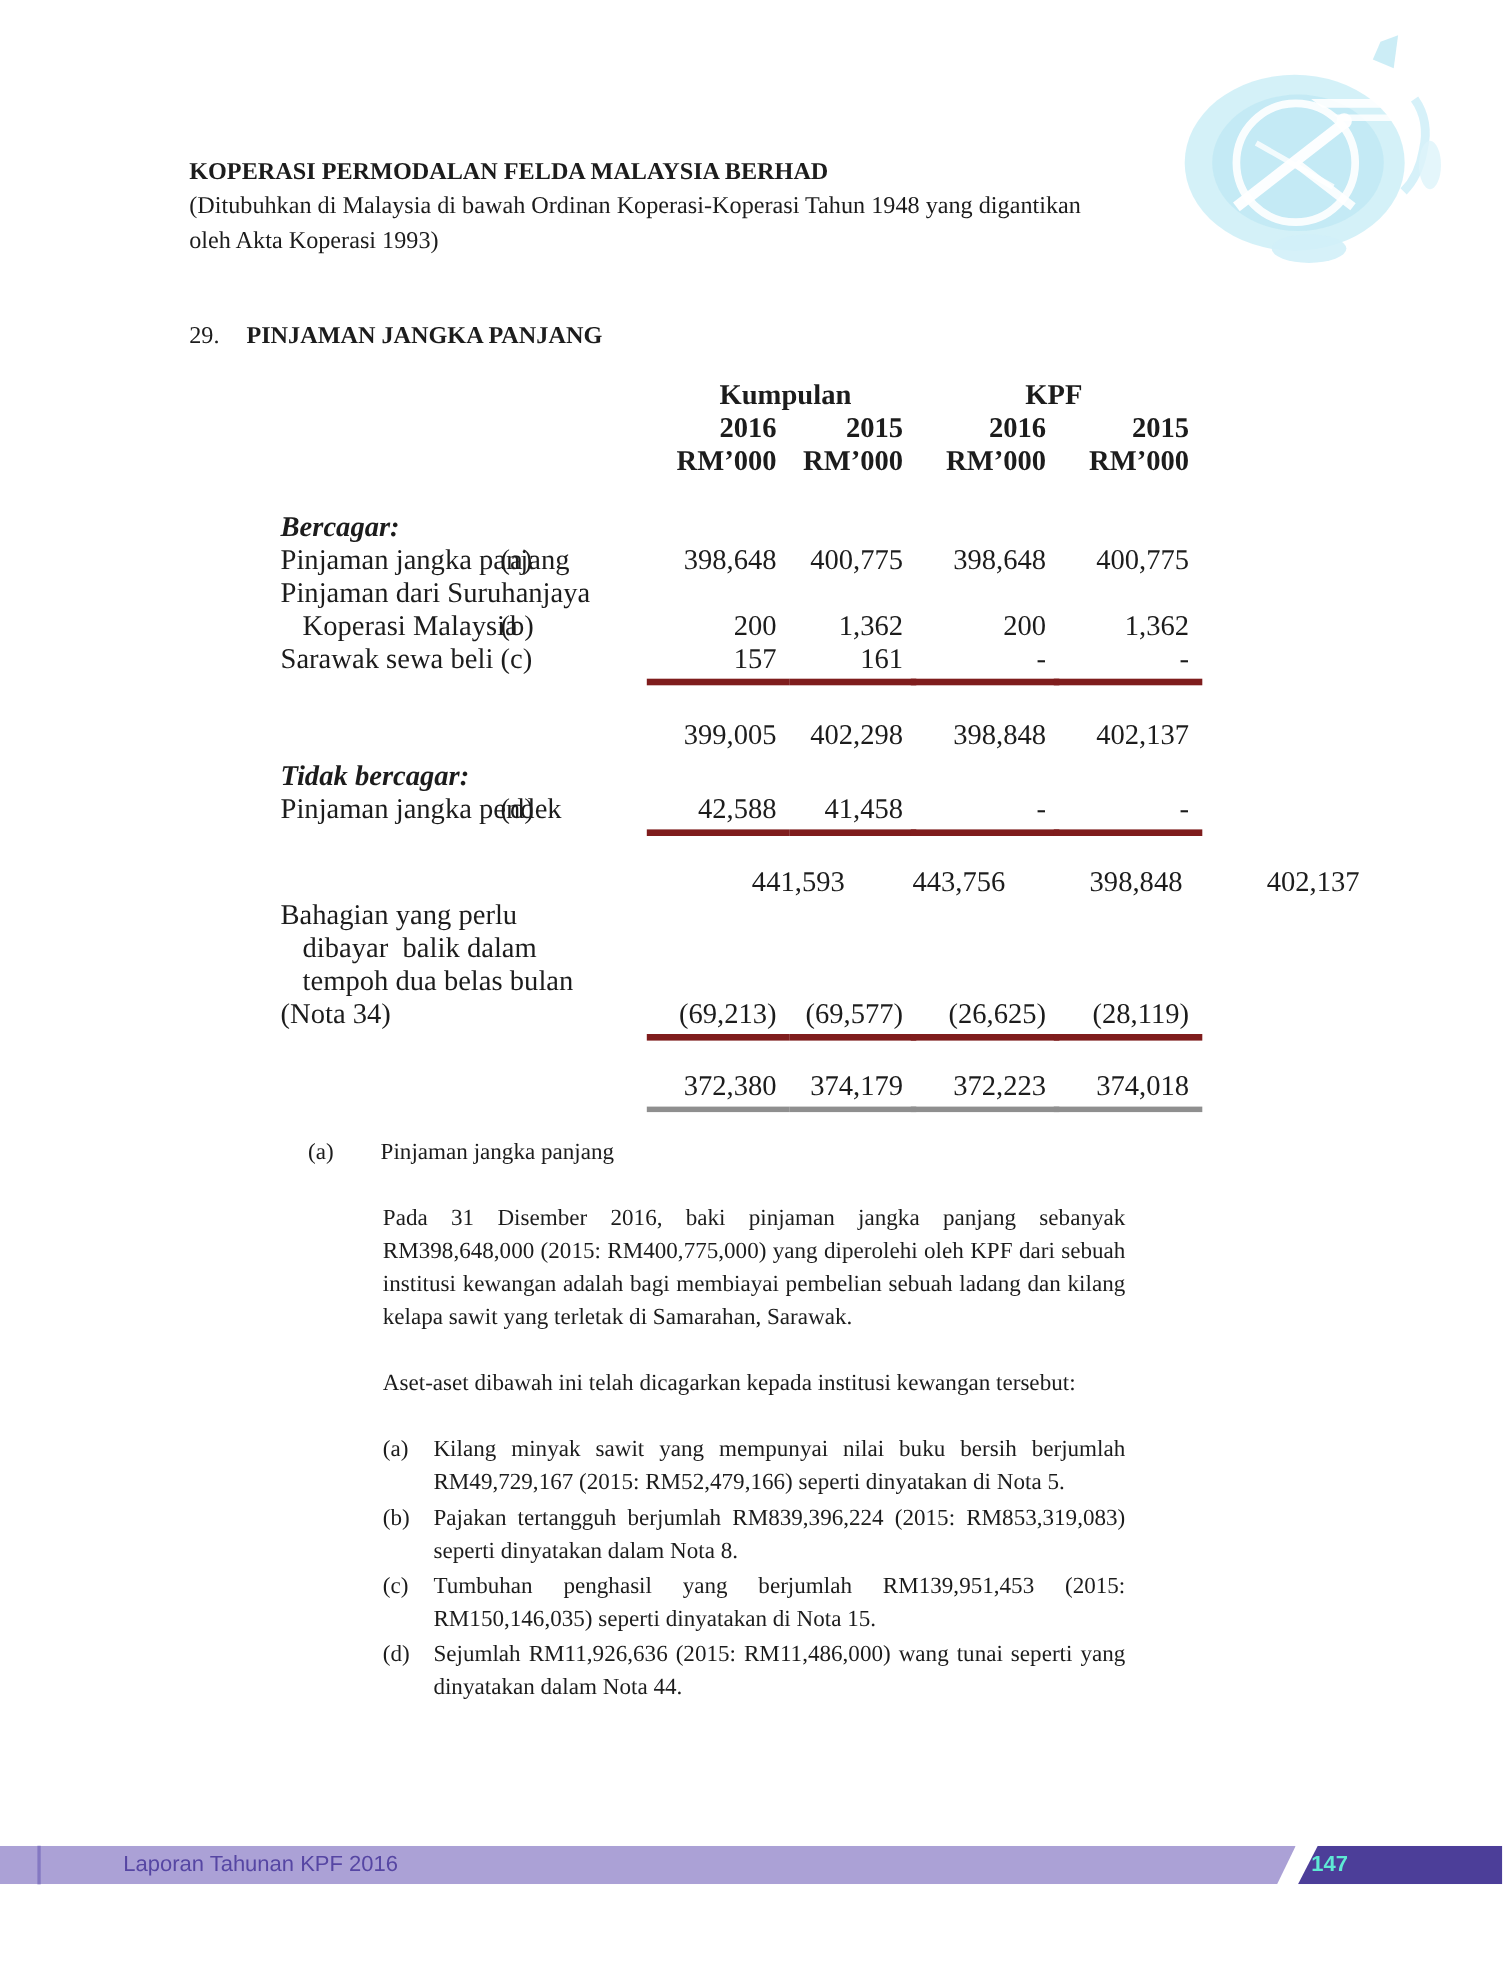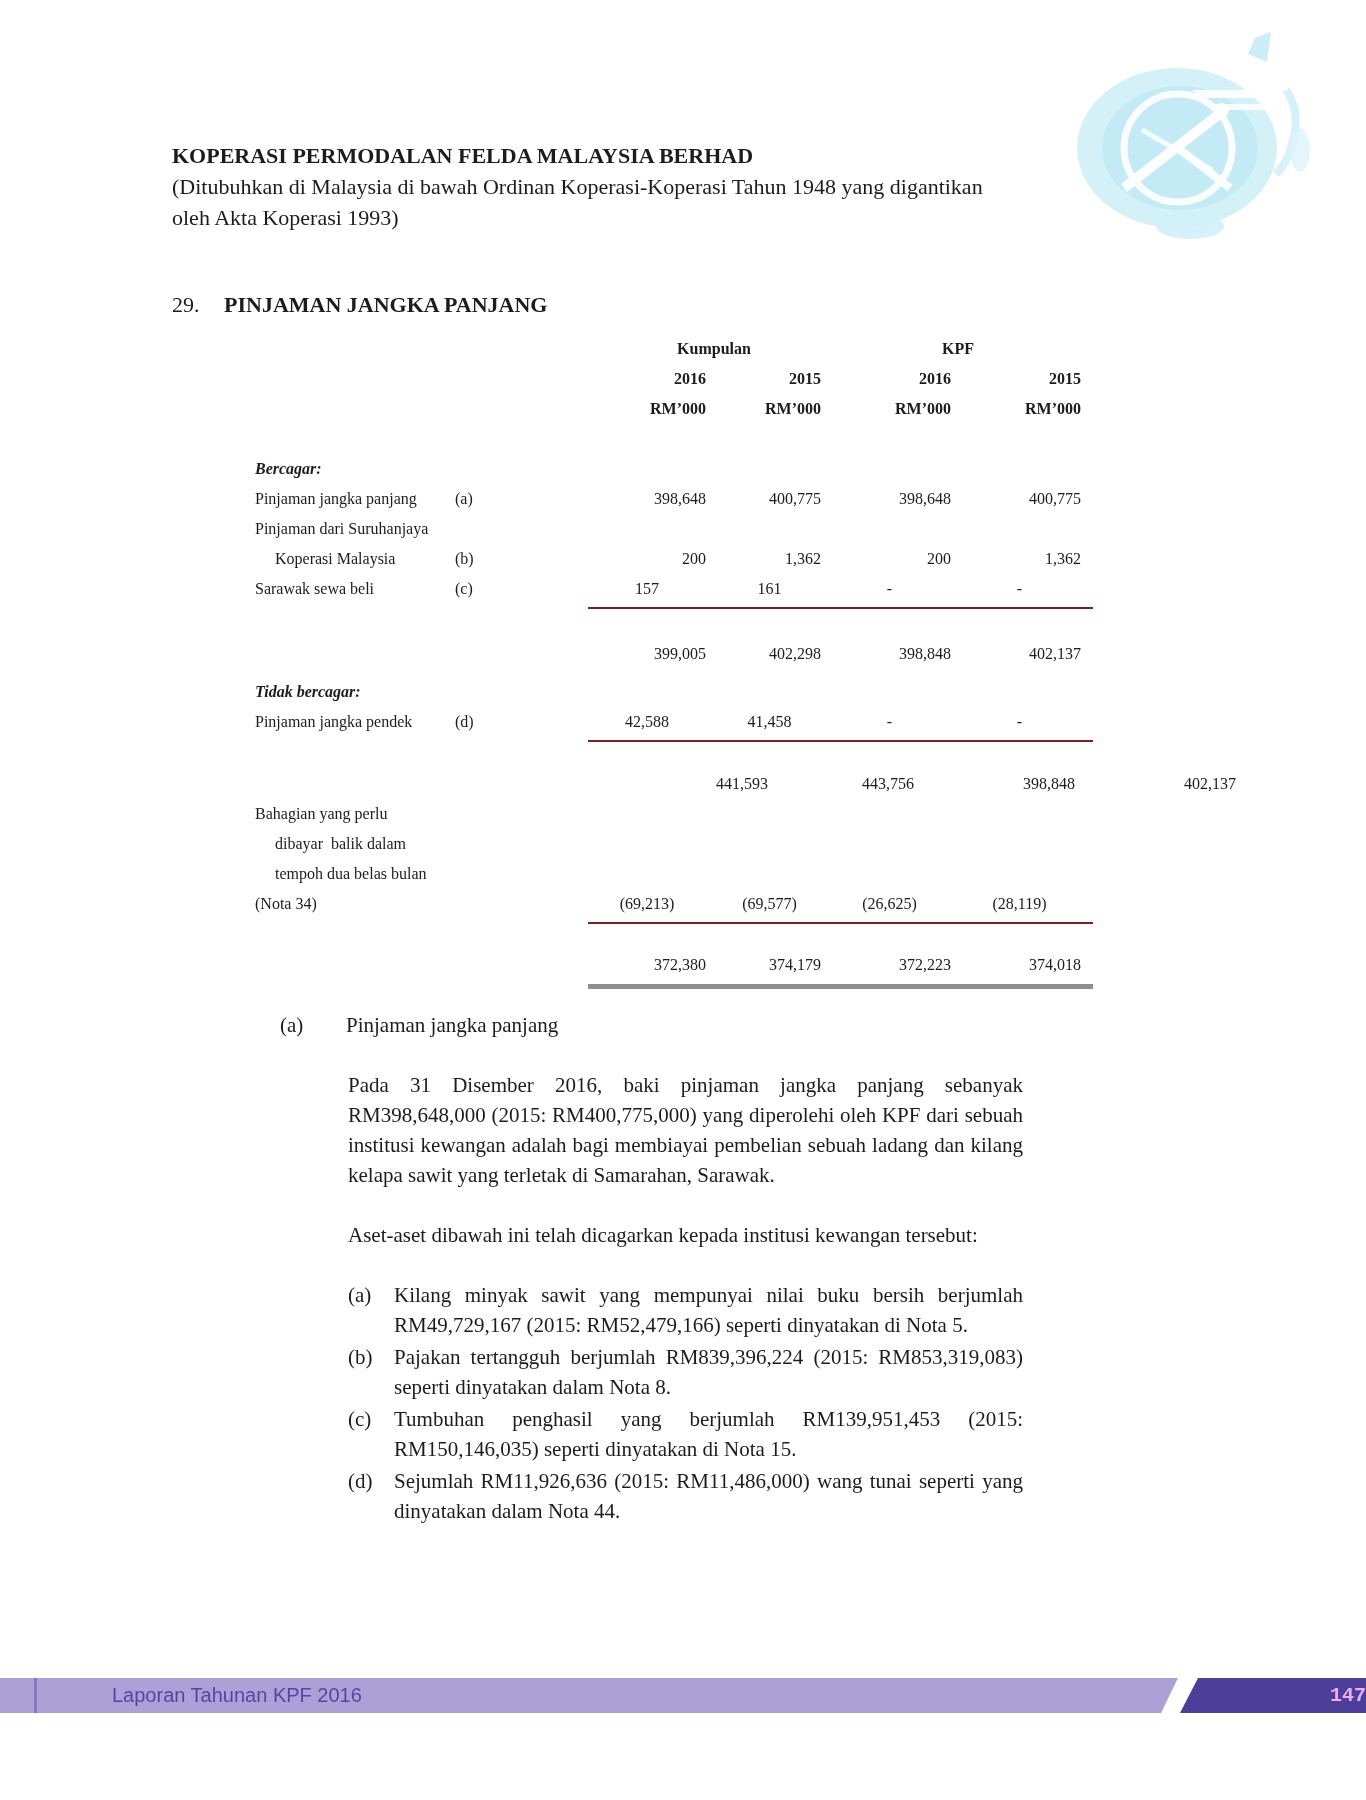--- a/index.html
+++ b/index.html
@@ -8,27 +8,27 @@
   
   .watermark{position:absolute;left:1072px;top:30px;width:250px;height:215px;pointer-events:none;}
   
   .content{position:absolute;left:172px;top:140px;width:920px;}
   .company{font-size:22px;font-weight:bold;line-height:31px;}
   .reg-line{font-size:22px;line-height:31px;}
   
   .note-heading{display:grid;grid-template-columns:52px auto;margin-top:57px;font-size:22px;line-height:30px;}
   .note-heading .ttl{font-weight:bold;}
   
-  .fintable{margin-left:83px;margin-top:14px;font-size:16px;line-height:30px;width:833px;}
+  .fintable{margin-left:83px;margin-top:24px;font-size:26px;line-height:30px;width:833px;}
   .t-row{display:grid;grid-template-columns:200px 48px 215px 110px 130px 130px;align-items:baseline;}
   .t-row .c{white-space:nowrap;}
   .num{text-align:right;}
   .val{display:inline-block;text-align:right;padding-right:12px;}
   .w1{width:118px}.w2{width:103px}.w3{width:123px}.w4{width:123px}
-  .rule .val{border-bottom:2px solid #7f1d1d;padding-bottom:3px;text-align:center;}
+  .rule .val{border-bottom:6px solid #7f1d1d;padding-bottom:3px;}
   .grand .val{border-bottom:5px solid #8f8f8f;padding-bottom:4px;}
   .grp{grid-column:3/5;text-align:center;font-weight:bold;padding-left:97px;}
   .grp2{grid-column:5/7;text-align:center;font-weight:bold;}
   .hd{font-weight:bold;}
   .sect{font-weight:bold;font-style:italic;}
   .ind{padding-left:20px;}
   .mt30{margin-top:30px;} .mt27{margin-top:27px;gap:31px;} .mt8{margin-top:8px;} .mt26{margin-top:26px;}
   
   .para{font-size:21px;line-height:30px;text-align:justify;}
   .p-kesemua{margin-left:83px;width:768px;margin-top:34px;}
@@ -39,22 +39,22 @@
   .asset-item{display:grid;grid-template-columns:46px auto;font-size:21px;line-height:30px;margin-top:2px;}
   .asset-item .txt{text-align:justify;}
   
   .footer-bar{position:absolute;left:0;top:1678px;width:1178px;height:35px;
               clip-path:polygon(0 0,100% 0,calc(100% - 17px) 100%,0 100%);}
   .footer-divider{position:absolute;left:34px;top:1678px;width:3px;height:35px;}
   .footer-text{position:absolute;left:112px;top:1678px;height:35px;line-height:35px;
                font-family:"Liberation Sans","DejaVu Sans",sans-serif;font-size:20px;}
   .page-block{position:absolute;left:1178px;top:1678px;width:188px;height:35px;
               clip-path:polygon(20px 0,100% 0,100% 100%,2px 100%);
-              color:#f0abfc;font-family:Liberation Mono, monospace;
-              font-size:20px;font-weight:bold;text-align:right;line-height:35px;padding-left:0;}
+              color:#5eead4;font-family:Liberation Sans, sans-serif;
+              font-size:20px;font-weight:bold;text-align:left;line-height:35px;padding-left:0;}
   .page-block span{display:inline-block;padding-left:14px;}
 </style>
 </head>
 <body>
 
 <div class="page">
 
   <div class="watermark">
     <svg width="250" height="215" viewBox="0 0 250 215">
       <ellipse cx="105" cy="118" rx="100" ry="80" fill="#cdeef7" opacity="0.85"></ellipse>

